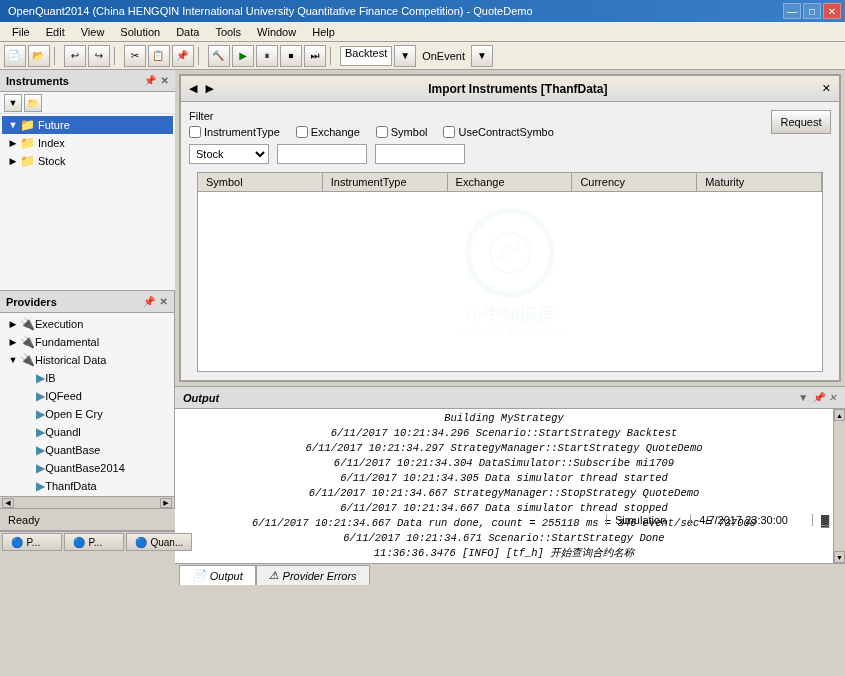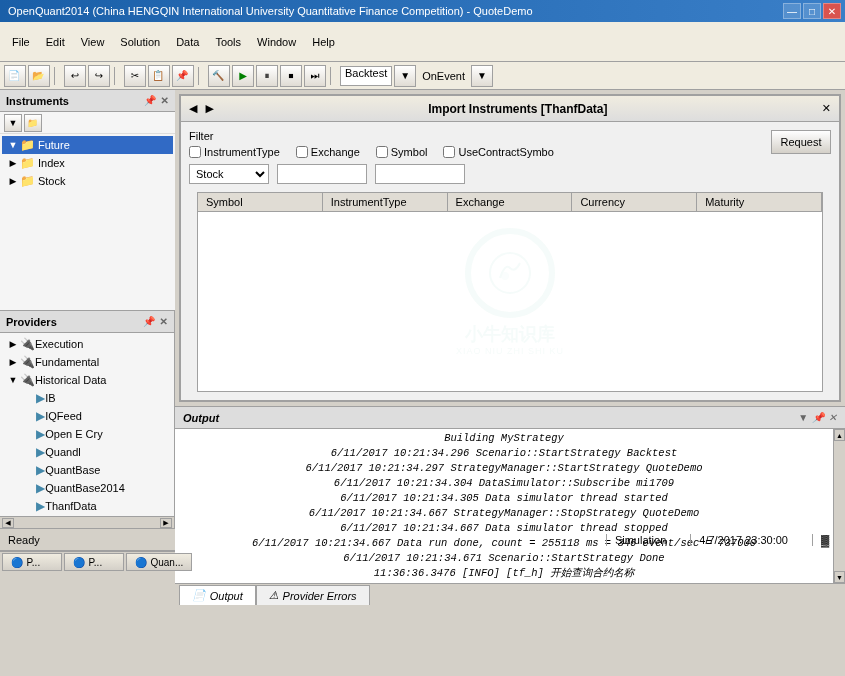--- a/index.html
+++ b/index.html
@@ -22,21 +22,21 @@
       width: 18px; height: 16px;
       display: flex; align-items: center; justify-content: center;
       font-size: 10px; cursor: pointer; border: 1px solid rgba(255,255,255,0.3);
       background: rgba(255,255,255,0.15); color: white;
     }
     .title-bar-btn.close { background: #d9534f; }
 
     
     .menu-bar {
       background: #f0ece0;
-      height: 40px;
+      height: 20px;
       display: flex;
       align-items: center;
       padding: 0 4px;
       border-bottom: 1px solid #a0a0a0;
     }
     .menu-item {
       padding: 2px 8px;
       cursor: pointer;
       font-size: 11px;
       color: #000;

